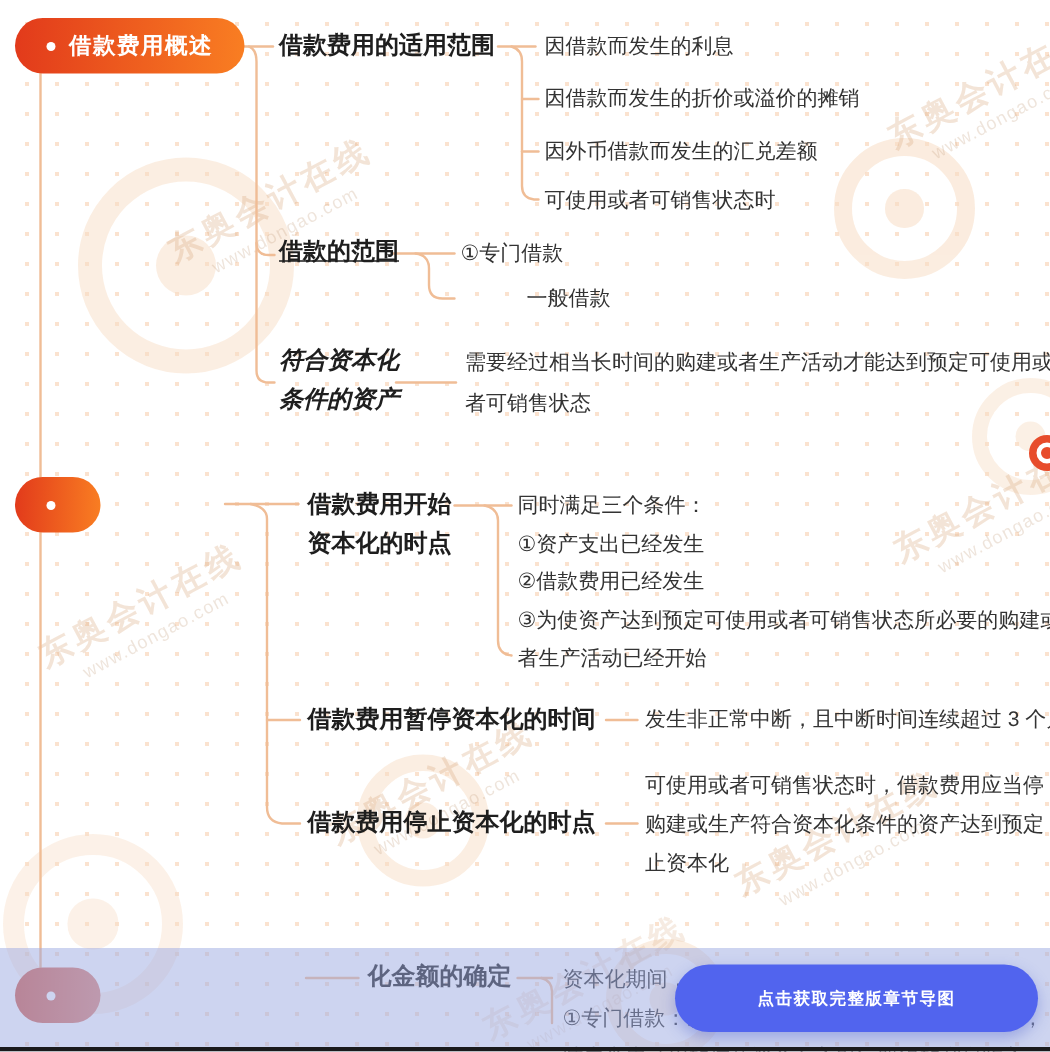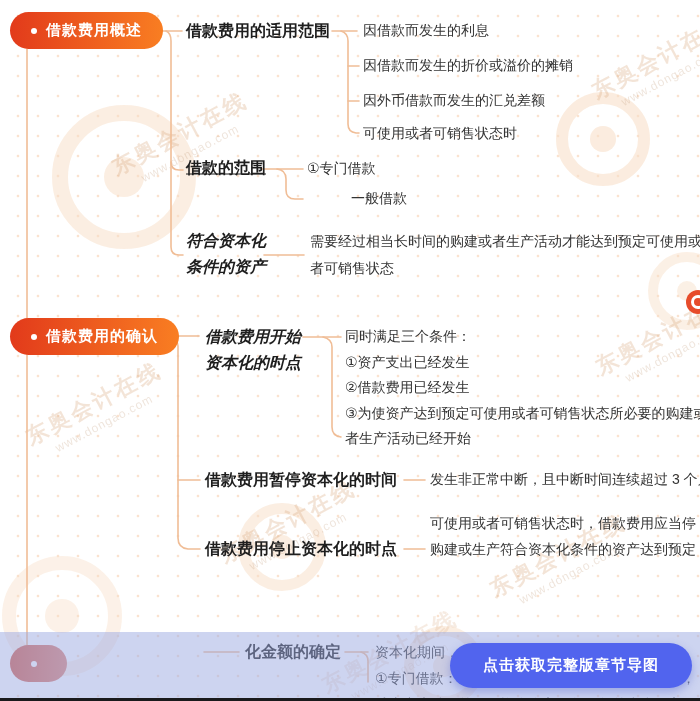--- a/index.html
+++ b/index.html
@@ -37,21 +37,21 @@
       line-height:26px;white-space:nowrap;}
   .txt{position:absolute;z-index:2;font-size:14px;color:#333;white-space:nowrap;
       transform:translateY(-50%);}
   .block{position:absolute;z-index:2;font-size:14px;color:#333;line-height:26px;white-space:nowrap;}
   .block.tight{line-height:25.6px;}
   
   .teaser-overlay{position:absolute;left:0;top:632px;width:700px;height:69px;
       background:rgba(155,169,225,.5);z-index:3;}
   .cta{position:absolute;left:450px;top:643px;width:242px;height:45px;z-index:4;
       display:flex;align-items:center;justify-content:center;border:none;
-      border-radius:23px;background:#5164ee;color:#fff;font-weight:700;font-size:15px;
+      border-radius:23px;background:#5164ee;color:#fff;font-weight:700;font-size:11px;
       letter-spacing:1px;box-shadow:0 4px 10px rgba(60,80,200,.35);cursor:pointer;
       font-family:inherit;white-space:nowrap;}
   .bottom-bar{position:absolute;left:0;top:698px;width:700px;height:3px;background:#1a1a1c;z-index:6;}
 </style>
 </head>
 <body>
 
 <div class="layer">
   <div class="ring" style="left:52px;top:105px;width:112px;height:112px;border-width:16px;opacity:.5;"></div>
   <div class="ring" style="left:556px;top:92px;width:70px;height:70px;border-width:12px;opacity:.55;"></div>
@@ -134,42 +134,42 @@
   <div>符合资本化</div>
   <div>条件的资产</div>
 </div>
 <div class="block" style="left:310px;top:228px;line-height:26.5px;">
   <div>需要经过相当长时间的购建或者生产活动才能达到预定可使用或</div>
   <div>者可销售状态</div>
 </div>
 
 <div class="pill" style="left:10px;top:318px;">
   <span class="dot"></span>
-  <span>借款费用的确认</span>
 </div>
 
-<div class="lblblock" style="left:205px;top:324px;font-style:italic;">
+<div class="lblblock" style="left:205px;top:324px;">
   <div>借款费用开始</div>
   <div>资本化的时点</div>
 </div>
 <div class="block tight" style="left:345px;top:324px;">
   <div>同时满足三个条件：</div>
   <div>①资产支出已经发生</div>
   <div>②借款费用已经发生</div>
   <div>③为使资产达到预定可使用或者可销售状态所必要的购建或</div>
   <div>者生产活动已经开始</div>
 </div>
 
 <div class="lbl" style="left:205px;top:480px;">借款费用暂停资本化的时间</div>
 <div class="txt" style="left:430px;top:480px;">发生非正常中断，且中断时间连续超过 3 个月</div>
 
 <div class="lbl" style="left:205px;top:549px;">借款费用停止资本化的时点</div>
 <div class="block" style="left:430px;top:510px;">
   <div>可使用或者可销售状态时，借款费用应当停</div>
   <div>购建或生产符合资本化条件的资产达到预定</div>
+  <div>止资本化</div>
 </div>
 
 <div class="pill muted" style="left:10px;top:645px;">
   <span class="dot"></span>
 </div>
 <div class="lblblock" style="left:245px;top:639px;">
   <div>化金额的确定</div>
 </div>
 <div class="block" style="left:375px;top:639px;">
   <div>资本化期间，</div>

